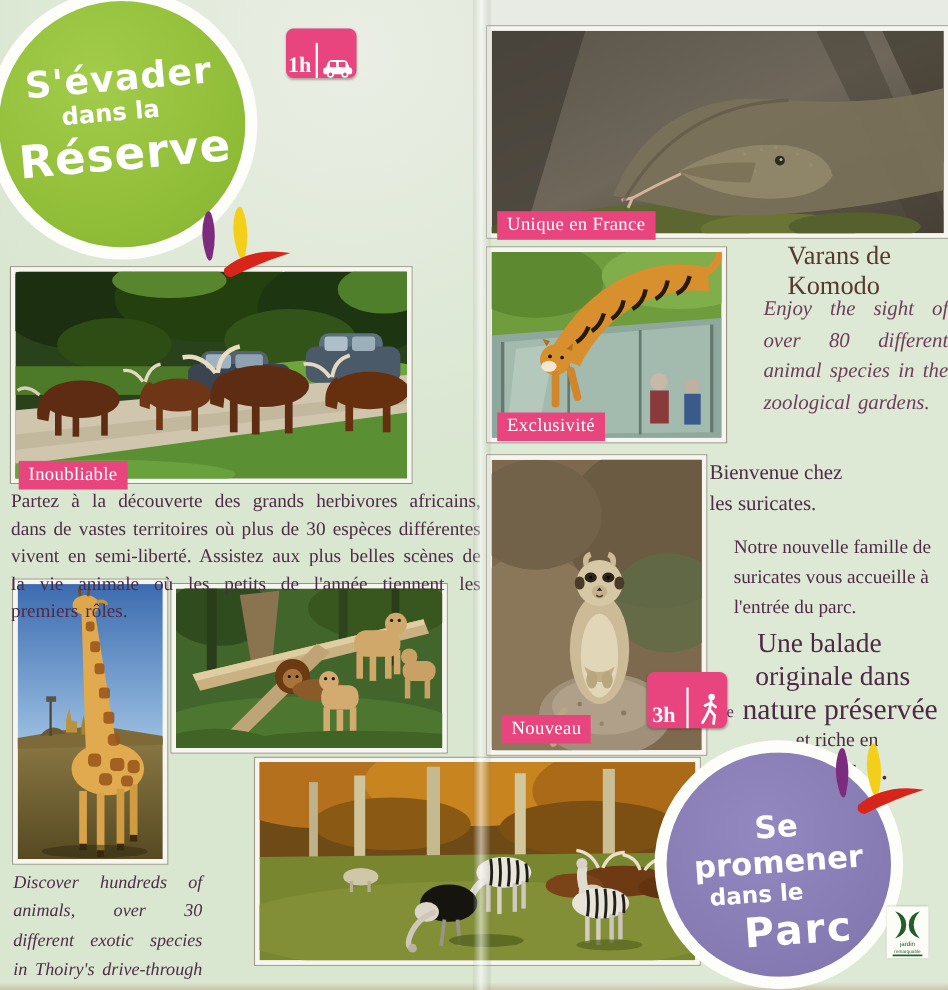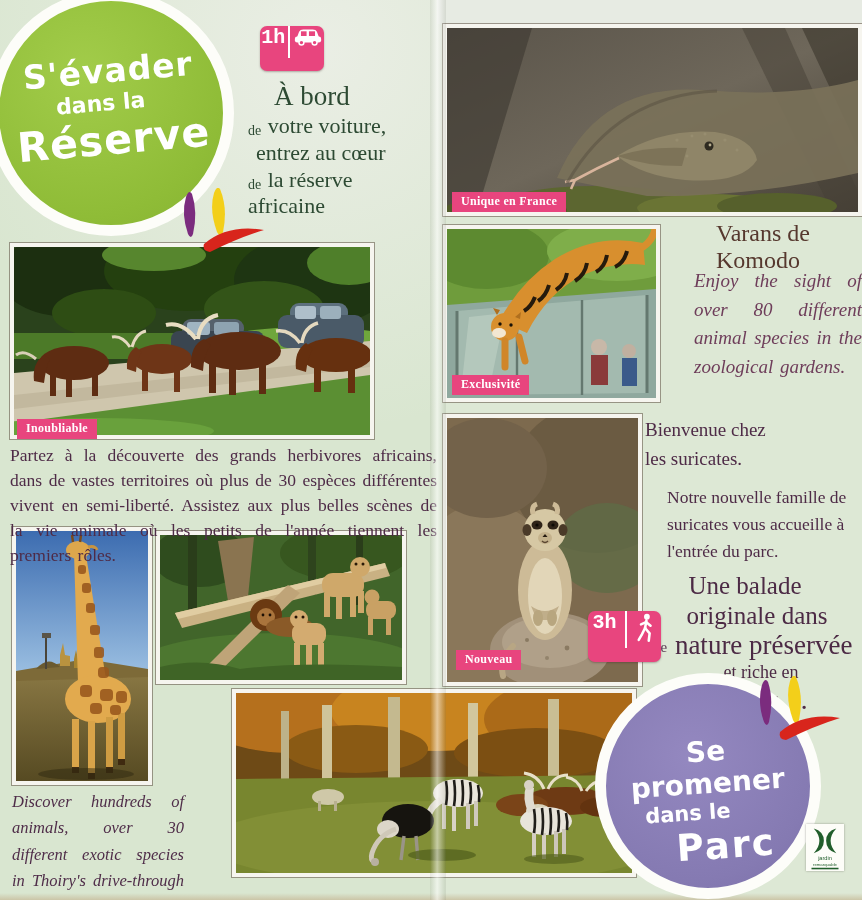--- a/index.html
+++ b/index.html
@@ -15,22 +15,22 @@
         background:linear-gradient(90deg,rgba(80,90,70,.10),rgba(255,255,255,.55) 45%,rgba(80,90,70,.12));}
   .bottom-edge{position:absolute;left:0;top:893px;width:862px;height:7px;
         background:linear-gradient(rgba(201,192,160,0),rgba(201,192,160,.85))}
 
   
   .photo{position:absolute;background:#fff;border:4px solid #f6f5ef;
          box-shadow:0 0 0 1px rgba(92,78,66,.55);z-index:1}
   .photo svg{display:block;width:100%;height:100%}
 
   
-  .plabel{position:absolute;z-index:6;background:#e8457e;color:#fff;font-weight:bold;
-          font-size:12px;line-height:1.2;padding:2px 9px 4px;letter-spacing:.3px}
+  .plabel{position:absolute;z-index:6;background:#e8457e;color:#fff;font-weight:normal;
+          font-size:17px;line-height:1.2;padding:2px 9px 4px;letter-spacing:.3px}
 
   
   .circle{position:absolute;border-radius:50%;border:11px solid #fdfdf9;z-index:3}
   .circle-green{left:-12px;top:-10px;width:246px;height:246px;
           background:radial-gradient(circle at 38% 32%,#a2cc4a,#8fbc37 70%,#86b232)}
   .circle-purple{left:595px;top:673px;width:226px;height:226px;
           background:radial-gradient(circle at 42% 35%,#9488c0,#857ab2 70%,#7b6fa8)}
   .circle-text{position:absolute;z-index:5;color:#fff;text-align:center;
           font-family:"DejaVu Sans",sans-serif;font-weight:bold}
   .ct-green{left:8px;top:52px;width:206px;transform:rotate(-5deg)}
@@ -43,22 +43,22 @@
   .ct-purple .c3{font-size:37px;letter-spacing:2px;transform:translateX(14px);margin-top:1px}
   .cline{display:block;line-height:1.15}
 
   
   .strokes{position:absolute;width:92px;height:68px;z-index:5}
   .strokes-green{left:176px;top:188px}
   .strokes-purple{left:752px;top:676px}
 
   
   .badge{position:absolute;z-index:7;background:#e8457e;border-radius:7px;color:#fff;
-         display:flex;align-items:flex-start;justify-content:space-around;
-         font-family:Liberation Mono, monospace;font-weight:bold;
+         display:flex;align-items:flex-end;justify-content:space-around;
+         font-family:Liberation Serif, serif;font-weight:bold;
          box-shadow:0 1px 2px rgba(60,40,40,.35)}
   .badge .dur{font-size:20px}
   .badge .sep{width:2px;height:72%;background:#fff}
   .badge-1h{left:260px;top:26px;width:64px;height:45px}
   .badge-3h{left:588px;top:611px;width:73px;height:51px}
 
   
   .t{position:absolute;z-index:2}
   .intro{left:248px;top:80px;width:192px;color:#2d4a33;font-size:22px;line-height:1.22}
   .intro .l1{font-size:27px;margin-left:26px}
@@ -467,27 +467,20 @@
         <path d="M10,17 L6.5,24 L3,30"></path>
       </g>
     </svg>
   </div>
 
   <div class="plabel" style="left:17px;top:419px">Inoubliable</div>
   <div class="plabel" style="left:452px;top:192px">Unique en France</div>
   <div class="plabel" style="left:452px;top:375px">Exclusivité</div>
   <div class="plabel" style="left:456px;top:650px">Nouveau</div>
 
-  <div class="t intro">
-    <span class="iline l1">À bord</span>
-    <span class="iline l2"><span class="sm">de</span> <span>votre voiture,</span></span>
-    <span class="iline l3">entrez au cœur</span>
-    <span class="iline l4"><span class="sm">de</span> <span>la réserve</span></span>
-    <span class="iline l5">africaine</span>
-  </div>
 
   <div class="t para">Partez à la découverte des grands herbivores africains, dans de vastes territoires où plus de 30 espèces différentes vivent en semi-liberté. Assistez aux plus belles scènes de la vie animale où les petits de l'année tiennent les premiers rôles.</div>
 
   <div class="t caption-varans">Varans de Komodo</div>
 
   <div class="t italic-en enjoy">Enjoy the sight of over 80 different animal species in the zoological gardens.</div>
 
 
   <div class="t welcome">
     <span class="iline">Bienvenue chez</span>

